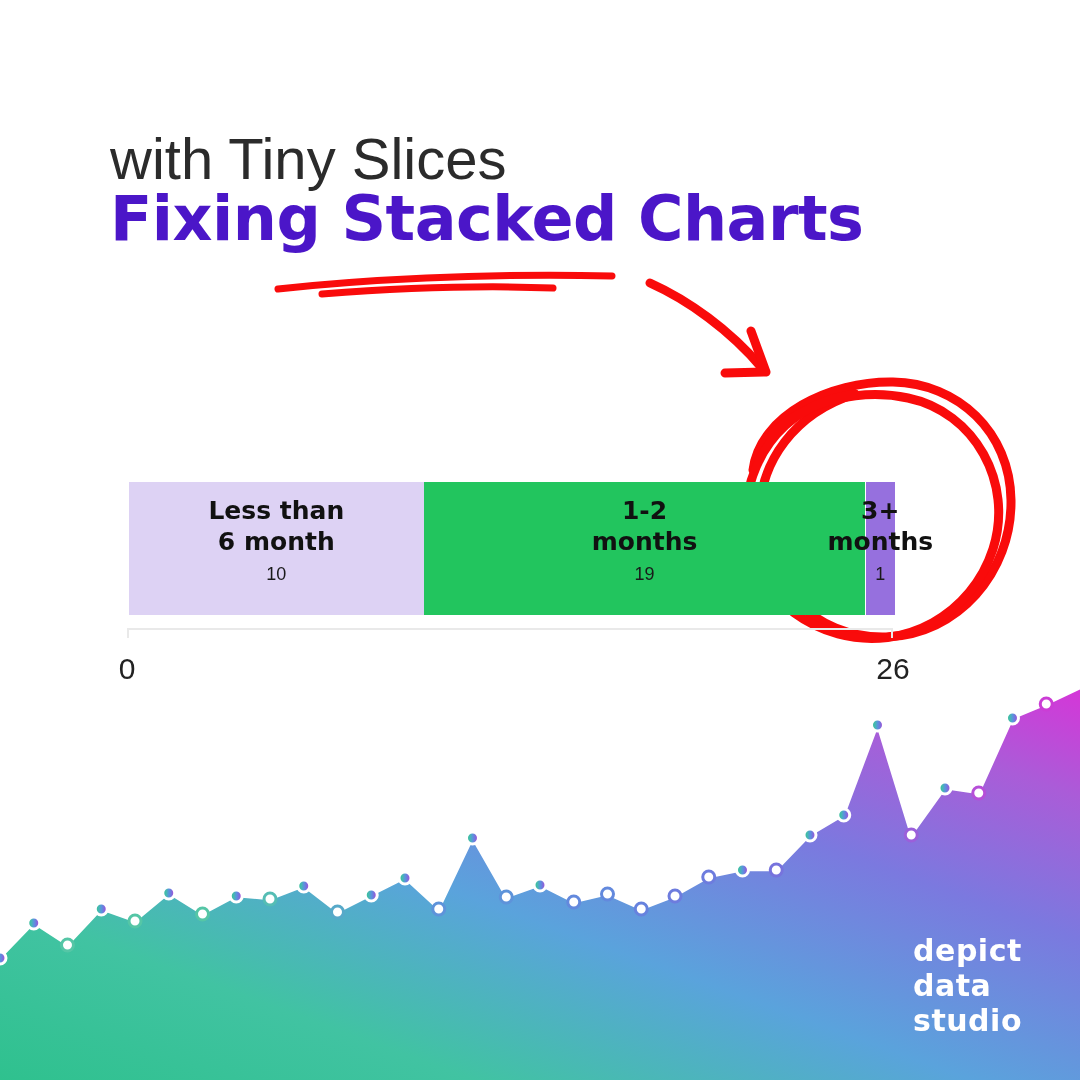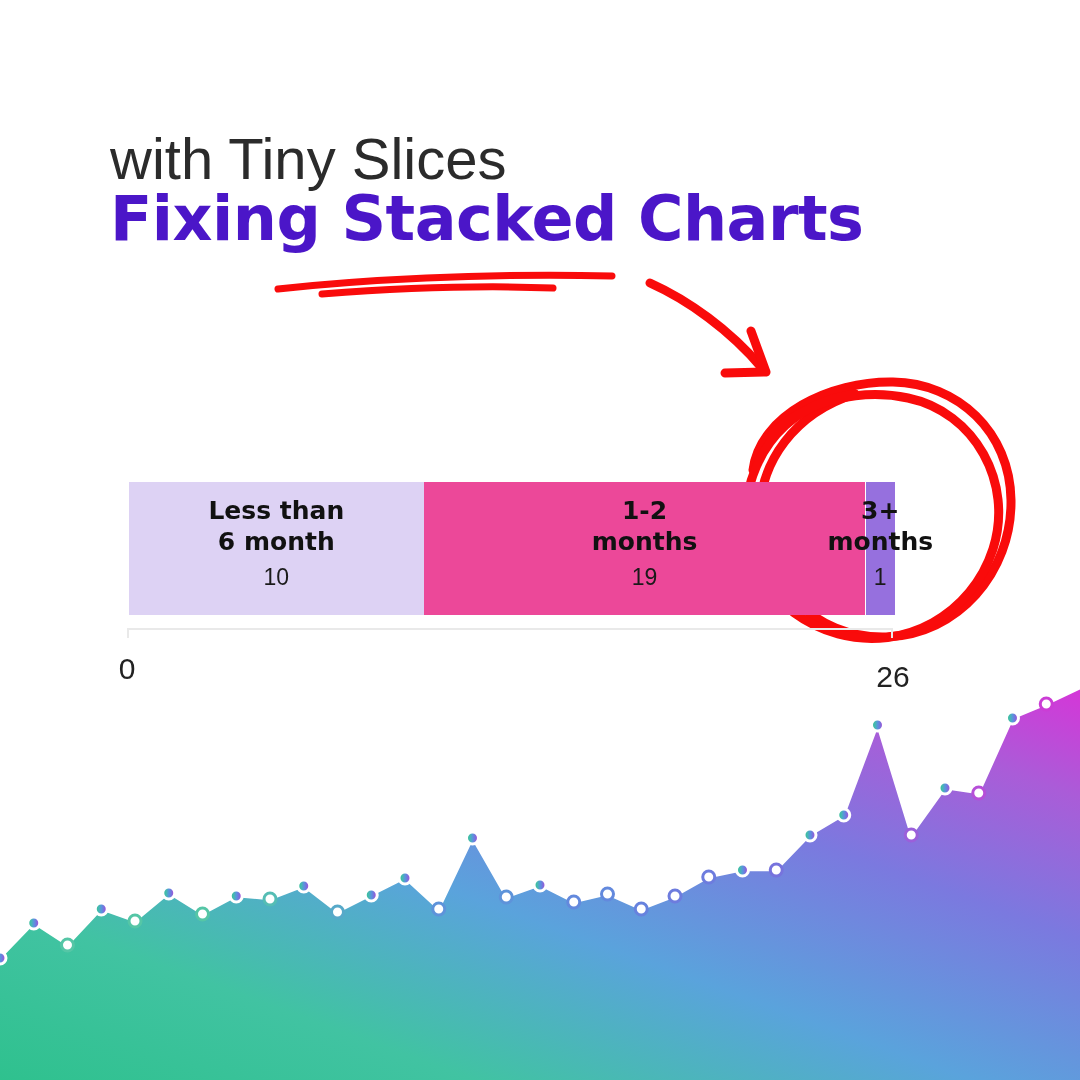--- a/index.html
+++ b/index.html
@@ -77,21 +77,21 @@
   }
   .seg-label {
     font-family: "DejaVu Sans", sans-serif;
     font-size: 25px;
     font-weight: bold;
     color: #111111;
     line-height: 1.22;
   }
   .seg-value {
     font-family: "Liberation Sans", sans-serif;
-    font-size: 23px;
+    font-size: 18px;
     font-weight: normal;
     color: #1a1a1a;
     line-height: 1.3;
     margin-top: 6px;
   }
 
   
   #axis-line {
     position: absolute;
     left: 127px;
@@ -170,40 +170,40 @@
 
   <div id="bar-chart">
     <div class="bar-seg" style="left:0px; width:294.6px; background:#DDD2F4;">
       <div class="seg-inner">
         <div class="seg-label">Less than</div>
         <div class="seg-label">6 month</div>
         <div class="seg-value">10</div>
       </div>
     </div>
 
-    <div class="bar-seg" style="left:294.6px; width:441.9px; background:#ec4899;">
+    <div class="bar-seg" style="left:294.6px; width:441.9px; background:#22c55e;">
       <div class="seg-inner">
         <div class="seg-label">1-2</div>
         <div class="seg-label">months</div>
         <div class="seg-value">19</div>
       </div>
     </div>
 
     <div class="bar-seg" style="left:736.5px; width:29.5px; background:#9670DE;">
       <div class="seg-inner">
         <div class="seg-label">3+</div>
         <div class="seg-label">months</div>
         <div class="seg-value">1</div>
       </div>
     </div>
   </div>
 
   <div id="axis-line"></div>
   <div class="axis-tick-label" style="left:127px;">0</div>
-  <div class="axis-tick-label" style="left:893px;margin-top:8px;">26</div>
+  <div class="axis-tick-label" style="left:893px;">26</div>
 
   <svg id="area-chart" viewBox="0 0 1080 400" preserveAspectRatio="none">
     <defs>
       <linearGradient id="areaGrad" x1="0" y1="1" x2="1" y2="0">
         <stop offset="0%" stop-color="#2FC18E"></stop>
         <stop offset="22%" stop-color="#41C3A2"></stop>
         <stop offset="45%" stop-color="#5AA3DC"></stop>
         <stop offset="68%" stop-color="#7B79DF"></stop>
         <stop offset="86%" stop-color="#AA5CD8"></stop>
         <stop offset="100%" stop-color="#D536D8"></stop>
@@ -261,14 +261,19 @@
       <circle cx="843.75" cy="135" r="6"></circle>
       <circle cx="877.5" cy="45" r="6"></circle>
       <circle cx="911.25" cy="155" r="6" fill="#ffffff" stroke="#9B5FDA"></circle>
       <circle cx="945" cy="108" r="6"></circle>
       <circle cx="978.75" cy="113" r="6" fill="#ffffff" stroke="#B64FD8"></circle>
       <circle cx="1012.5" cy="38" r="6"></circle>
       <circle cx="1046.25" cy="24" r="6" fill="#ffffff" stroke="#CB3DD5"></circle>
     </g>
   </svg>
 
+  <div id="logo">
+    <div>depict</div>
+    <div>data</div>
+    <div>studio</div>
+  </div>
 
 </div>
 
 </body></html>

